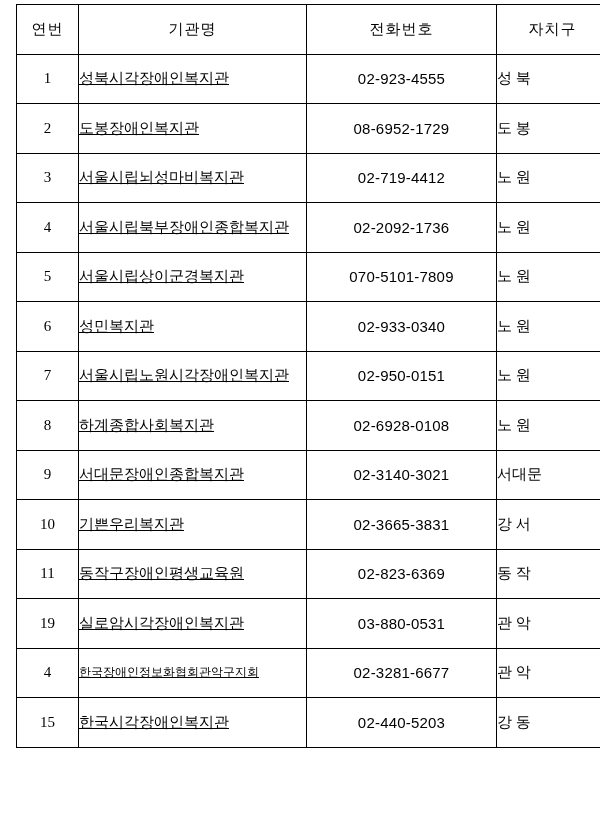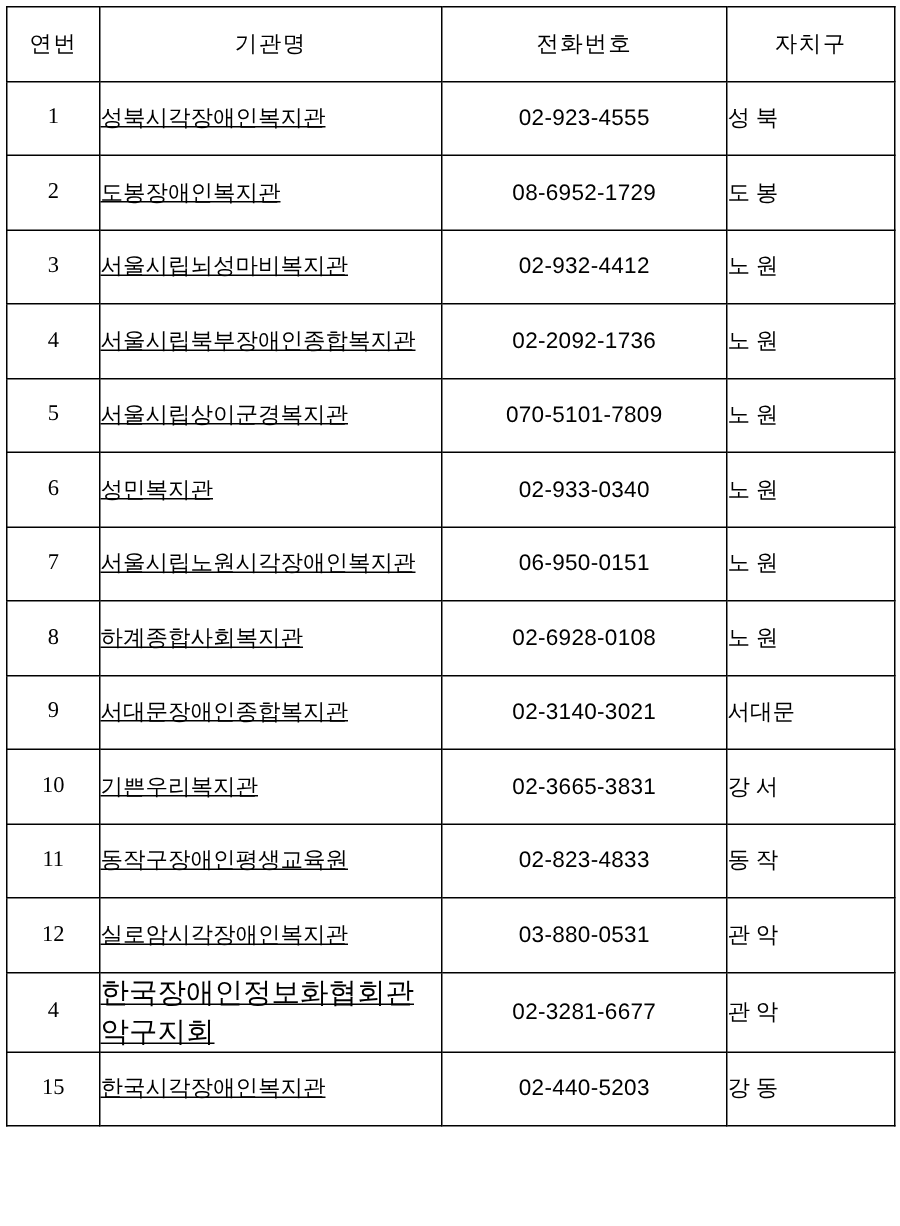--- a/index.html
+++ b/index.html
@@ -11,21 +11,21 @@
     width: 600px;
     height: 817px;
     font-family: "Liberation Serif", "DejaVu Serif", serif;
     color: #000000;
     overflow: hidden;
   }
   .sheet {
     width: 600px;
     height: 817px;
     box-sizing: border-box;
-    padding: 4px 4px 0 4px;
+    padding: 4px 4px 0 16px;
   }
   table.facility-table {
     border-collapse: collapse;
     width: 592px;
     table-layout: fixed;
   }
   table.facility-table th,
   table.facility-table td {
     border: 1px solid #000000;
     font-size: 15px;
@@ -94,21 +94,21 @@
       </tr>
       <tr>
         <td class="cell-no">2</td>
         <td class="cell-name">도봉장애인복지관</td>
         <td class="cell-phone">08-6952-1729</td>
         <td class="cell-dist">도 봉</td>
       </tr>
       <tr>
         <td class="cell-no">3</td>
         <td class="cell-name">서울시립뇌성마비복지관</td>
-        <td class="cell-phone">02-932-4412</td>
+        <td class="cell-phone">02-719-4412</td>
         <td class="cell-dist">노 원</td>
       </tr>
       <tr>
         <td class="cell-no">4</td>
         <td class="cell-name">서울시립북부장애인종합복지관</td>
         <td class="cell-phone">02-2092-1736</td>
         <td class="cell-dist">노 원</td>
       </tr>
       <tr>
         <td class="cell-no">5</td>
@@ -118,21 +118,21 @@
       </tr>
       <tr>
         <td class="cell-no">6</td>
         <td class="cell-name">성민복지관</td>
         <td class="cell-phone">02-933-0340</td>
         <td class="cell-dist">노 원</td>
       </tr>
       <tr>
         <td class="cell-no">7</td>
         <td class="cell-name">서울시립노원시각장애인복지관</td>
-        <td class="cell-phone">06-950-0151</td>
+        <td class="cell-phone">02-950-0151</td>
         <td class="cell-dist">노 원</td>
       </tr>
       <tr>
         <td class="cell-no">8</td>
         <td class="cell-name">하계종합사회복지관</td>
         <td class="cell-phone">02-6928-0108</td>
         <td class="cell-dist">노 원</td>
       </tr>
       <tr>
         <td class="cell-no">9</td>
@@ -142,32 +142,32 @@
       </tr>
       <tr>
         <td class="cell-no">10</td>
         <td class="cell-name">기쁜우리복지관</td>
         <td class="cell-phone">02-3665-3831</td>
         <td class="cell-dist">강 서</td>
       </tr>
       <tr>
         <td class="cell-no">11</td>
         <td class="cell-name">동작구장애인평생교육원</td>
-        <td class="cell-phone">02-823-4833</td>
+        <td class="cell-phone">02-823-6369</td>
         <td class="cell-dist">동 작</td>
       </tr>
       <tr>
-        <td class="cell-no">12</td>
+        <td class="cell-no">19</td>
         <td class="cell-name">실로암시각장애인복지관</td>
         <td class="cell-phone">03-880-0531</td>
         <td class="cell-dist">관 악</td>
       </tr>
       <tr>
         <td class="cell-no">4</td>
-        <td class="cell-name" style="font-size:19px;">한국장애인정보화협회관악구지회</td>
+        <td class="cell-name" style="font-size:12px;">한국장애인정보화협회관악구지회</td>
         <td class="cell-phone">02-3281-6677</td>
         <td class="cell-dist">관 악</td>
       </tr>
       <tr>
         <td class="cell-no">15</td>
         <td class="cell-name">한국시각장애인복지관</td>
         <td class="cell-phone">02-440-5203</td>
         <td class="cell-dist">강 동</td>
       </tr>
     </tbody>

